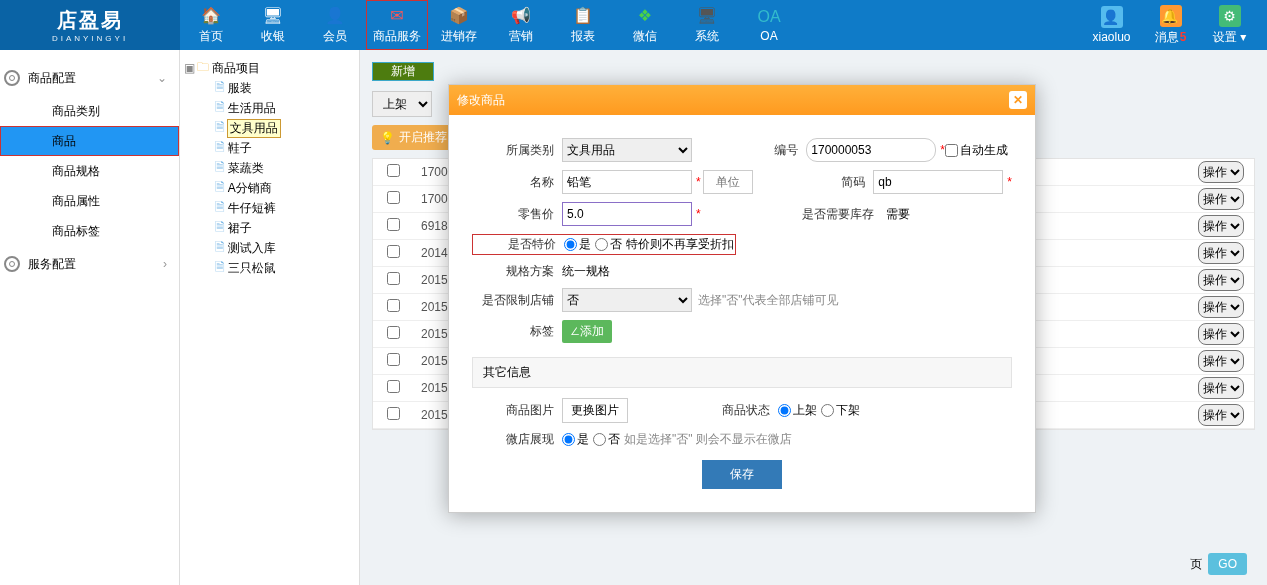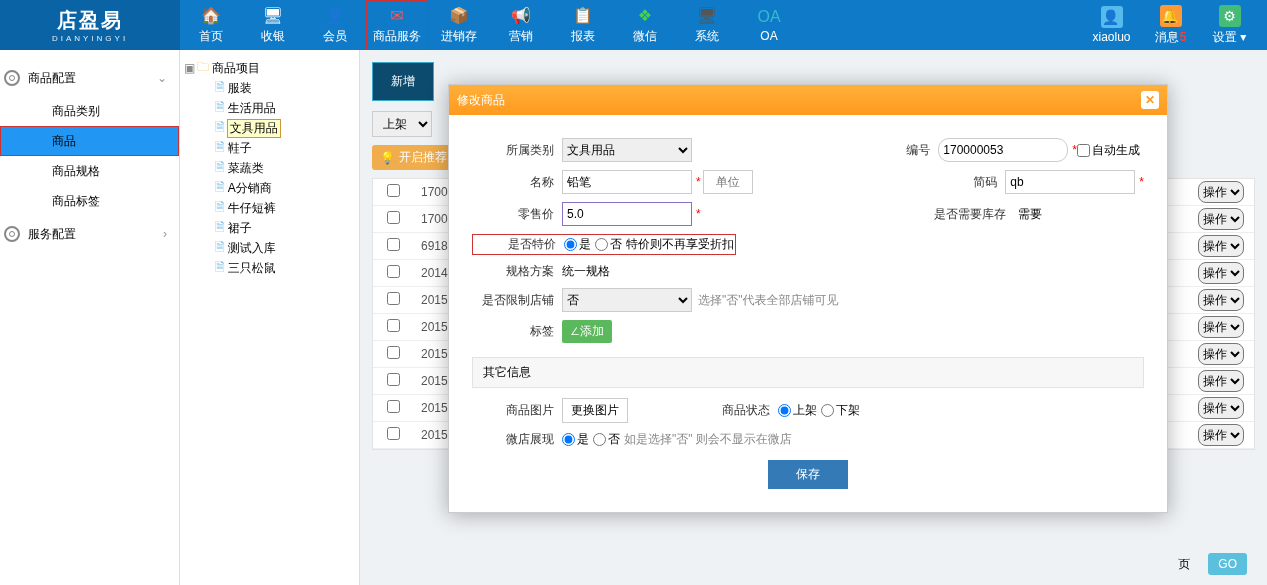--- a/index.html
+++ b/index.html
@@ -25,33 +25,33 @@
 .side-item{height:30px;display:flex;align-items:center;padding-left:52px;cursor:pointer;font-size:12px;}
 .side-item.active{background:#2196f3;color:#000000;}
 .side-item.hl{outline:1px solid #cc3333;outline-offset:-1px;}
 .tree{width:180px;border-right:1px solid #ddd;padding:8px 4px;font-size:12px;}
 .tree-row{display:flex;align-items:center;height:20px;gap:3px;cursor:pointer;white-space:nowrap;}
 .tree-toggle{width:10px;color:#888;}
 .folder{color:#f4b942;}
 .file{color:#7ab8e6;}
 .tree-row.hl>span:last-child{background:#ffffcc;outline:1px solid #cc9933;padding:0 2px;}
 .content{flex:1;background:#eef2f5;padding:12px;position:relative;}
-.tab-add{display:inline-block;background:#0c4a6e;color:#fff;padding:10px 18px;border:1px solid #3aa8c9;cursor:pointer;font-family:Liberation Mono, monospace;}
+.tab-add{display:inline-block;background:#4d7c0f;color:#fff;padding:0 18px;border:1px solid #3aa8c9;cursor:pointer;font-family:Liberation Mono, monospace;}
 .filter-row{margin-top:10px;display:flex;align-items:center;gap:6px;}
 .filter-row select{height:26px;border:1px solid #ccc;padding:0 6px;min-width:60px;}
 .recommend{background:#f0ad4e;color:#fff;padding:4px 8px;border-radius:3px;display:inline-flex;align-items:center;gap:4px;}
 .table{width:100%;margin-top:8px;background:#fff;border:1px solid #e3e3e3;}
 .trow{display:flex;align-items:center;height:27px;border-bottom:1px solid #eee;}
 .tcheck{width:40px;text-align:center;}
 .tcell{padding:0 8px;color:#555;}
 .taction{margin-left:auto;margin-right:10px;}
 .taction select{height:22px;font-size:12px;border-radius:8px;}
 .pager{position:absolute;bottom:10px;right:20px;display:flex;align-items:center;gap:6px;}
-.go-btn{background:#5bc0de;color:#fff;padding:4px 10px;border-radius:3px;cursor:pointer;margin-left:12px;}
-.modal{position:absolute;left:448px;top:84px;width:720px;background:#fff;box-shadow:0 2px 20px rgba(0,0,0,.3);border:1px solid #ccc;}
+.go-btn{background:#5bc0de;color:#fff;padding:4px 10px;border-radius:3px;cursor:pointer;}
+.modal{position:absolute;left:448px;top:84px;width:588px;background:#fff;box-shadow:0 2px 20px rgba(0,0,0,.3);border:1px solid #ccc;}
 .modal-head{height:30px;background:linear-gradient(#ffb03a,#ff9a1f);display:flex;align-items:center;padding:0 8px;color:#fff;font-size:13px;}
 .modal-close{margin-left:auto;width:18px;height:18px;background:#fff;color:#ff9a1f;border-radius:3px;display:flex;align-items:center;justify-content:center;cursor:pointer;font-weight:bold;}
 .modal-body{padding:23px;}
 .frow{display:flex;margin-bottom:8px;align-items:center;}
 .fcol{display:flex;align-items:center;}
 .flabel{width:90px;text-align:right;padding-right:8px;color:#333;}
 .finput{height:24px;border:1px solid #ccc;padding:0 4px;}
 .fselect{height:24px;border:1px solid #ccc;min-width:130px;}
 .req{color:red;margin-left:4px;}
 .hlbox{outline:1px solid #cc3333;outline-offset:-1px;padding:2px;}
@@ -132,20 +132,21 @@
   <div class="sidebar">
     <div class="side-group">
       <span class="gear"></span>
       <span>商品配置</span>
       <span class="chev">⌄</span>
     </div>
     <div id="sideA">
         <div class="side-item">商品类别</div>
         <div class="side-item active hl">商品</div>
         <div class="side-item">商品规格</div>
+        <div class="side-item">商品属性</div>
         <div class="side-item">商品标签</div>
       </div>
     <div class="side-group">
       <span class="gear"></span>
       <span>服务配置</span>
       <span class="chev">›</span>
     </div>
   </div>
 
   <div class="tree">

